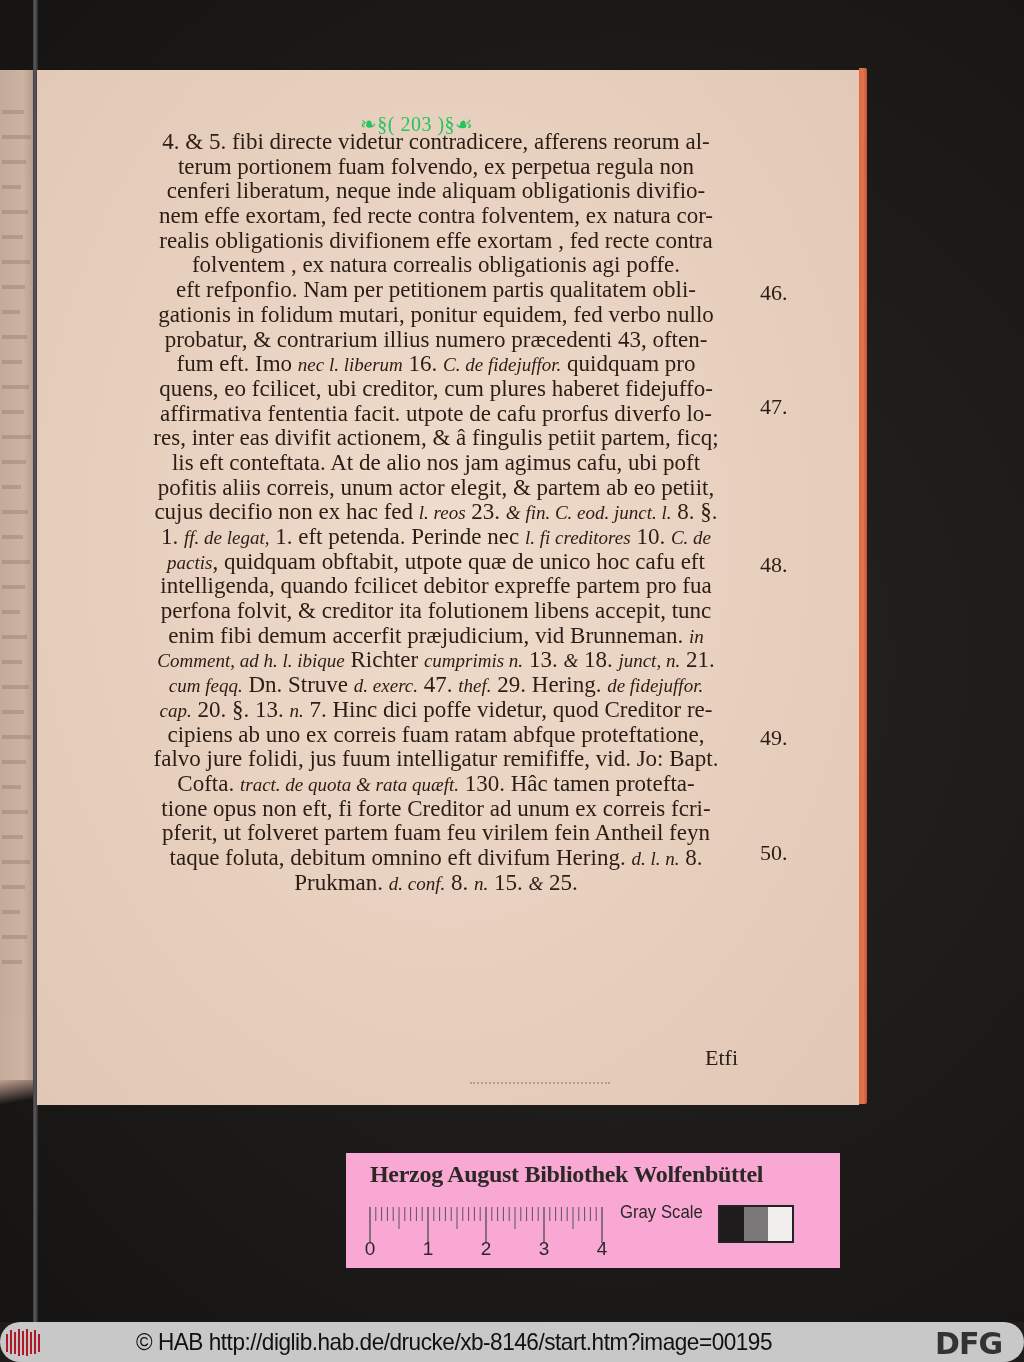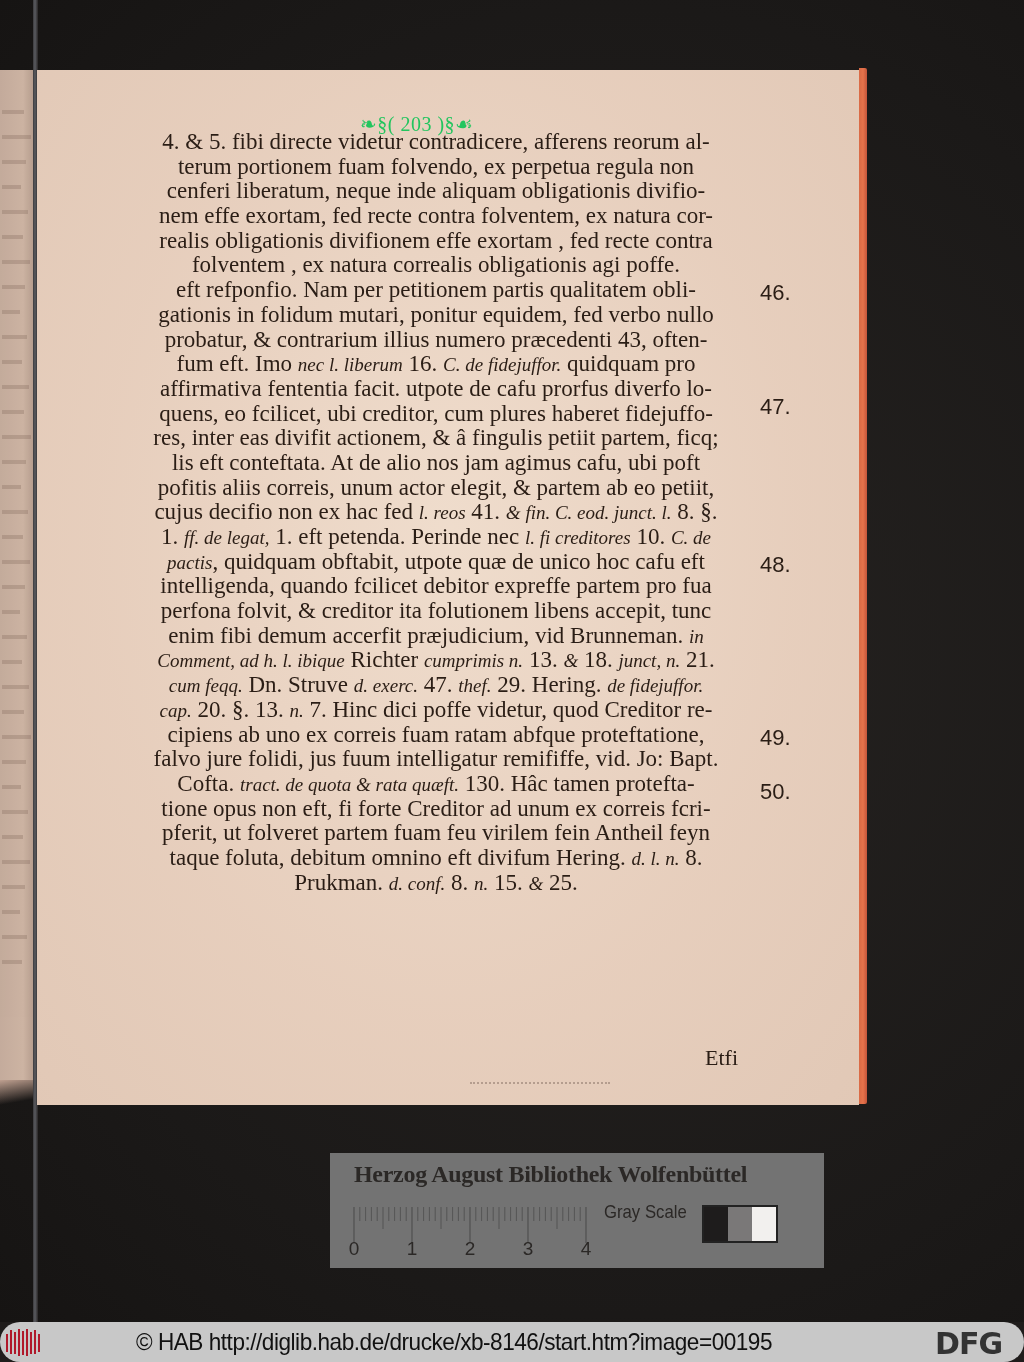--- a/index.html
+++ b/index.html
@@ -49,35 +49,35 @@
     }
     .text-block {
       position: absolute; left: 96px; top: 130px; width: 680px;
       font-family: Liberation Serif, serif;
       font-size: 23px; line-height: 24.7px; color: #2a1d15; text-align: center;
     }
     .line { white-space: nowrap; height: 24.7px; overflow: visible; }
     .line .it { font-style: italic; font-size: 19px; }
     .indent { padding-left: 50px; }
     .margin-num {
-      position: absolute; left: 760px; font-family: Liberation Sans, sans-serif;
+      position: absolute; left: 760px; font-family: Liberation Serif, serif;
       font-size: 22px; color: #2a1d15;
     }
     .catchword {
       position: absolute; left: 705px; top: 1045px;
       font-family: "Liberation Serif", serif; font-size: 22px; color: #2a1d15;
     }
     .bleed {
       position: absolute; left: 470px; top: 1082px; width: 140px; height: 2px;
       border-top: 2px dotted rgba(90,70,60,0.35);
     }
     
     .card {
-      position: absolute; left: 330px; top: 1153px; width: 494px; height: 115px;
-      background: #737373;
+      position: absolute; left: 346px; top: 1153px; width: 494px; height: 115px;
+      background: #f9a8d4;
     }
     .card-title {
       position: absolute; left: 24px; top: 8px; white-space: nowrap;
       font-family: "Liberation Serif", serif; font-weight: bold;
       font-size: 24px; color: #2b2826; letter-spacing: -0.3px;
     }
     .ruler {
       position: absolute; left: 23px; top: 50px; width: 240px; height: 60px;
     }
     .ruler svg { position: absolute; left: 0; top: 0; }
@@ -170,26 +170,26 @@
     <div class="line"><span>4. &amp; 5. fibi directe videtur contradicere, afferens reorum al-</span></div>
     <div class="line"><span>terum portionem fuam folvendo, ex perpetua regula non</span></div>
     <div class="line"><span>cenferi liberatum,  neque inde aliquam obligationis divifio-</span></div>
     <div class="line"><span>nem effe exortam, fed recte contra folventem, ex natura cor-</span></div>
     <div class="line"><span>realis obligationis divifionem effe exortam , fed recte contra</span></div>
     <div class="line"><span>folventem , ex natura correalis obligationis agi poffe.</span></div>
     <div class="line"><span>eft refponfio.   Nam per petitionem partis qualitatem obli-</span></div>
     <div class="line"><span>gationis in folidum mutari, ponitur equidem, fed verbo nullo</span></div>
     <div class="line"><span>probatur, &amp; contrarium illius numero præcedenti 43, often-</span></div>
     <div class="line"><span>fum eft. Imo   </span><span class="it">nec l. liberum</span><span> 16. </span><span class="it">C. de fidejuffor.</span><span> quidquam pro</span></div>
+    <div class="line"><span>quens, eo fcilicet, ubi creditor, cum plures haberet fidejuffo-</span></div>
     <div class="line"><span>affirmativa fententia facit. utpote de cafu prorfus diverfo lo-</span></div>
-    <div class="line"><span>quens, eo fcilicet, ubi creditor, cum plures haberet fidejuffo-</span></div>
     <div class="line"><span>res, inter eas divifit actionem, &amp; â fingulis petiit partem,  ficq;</span></div>
     <div class="line"><span>lis eft conteftata.   At de alio nos jam agimus cafu, ubi poft</span></div>
     <div class="line"><span>pofitis aliis correis, unum actor elegit, &amp; partem ab eo petiit,</span></div>
-    <div class="line"><span>cujus decifio non ex hac fed </span><span class="it">l. reos</span><span> 41. </span><span class="it">&amp; fin. C. eod. junct. l.</span><span> 8. §.</span></div>
+    <div class="line"><span>cujus decifio non ex hac fed </span><span class="it">l. reos</span><span> 23. </span><span class="it">&amp; fin. C. eod. junct. l.</span><span> 8. §.</span></div>
     <div class="line"><span>1. </span><span class="it">ff. de legat,</span><span> 1. eft petenda.   Perinde nec </span><span class="it">l. fi creditores</span><span> 10. </span><span class="it">C. de</span></div>
     <div class="line"><span class="it">pactis</span><span>, quidquam obftabit, utpote quæ de unico hoc cafu eft</span></div>
     <div class="line"><span>intelligenda, quando fcilicet debitor expreffe partem pro fua</span></div>
     <div class="line"><span>perfona folvit, &amp; creditor ita folutionem libens accepit,  tunc</span></div>
     <div class="line"><span>enim fibi demum accerfit præjudicium, vid Brunneman. </span><span class="it">in</span></div>
     <div class="line"><span class="it">Comment, ad h. l. ibique</span><span> Richter </span><span class="it">cumprimis n.</span><span> 13. </span><span class="it">&amp;</span><span> 18. </span><span class="it">junct, n.</span><span> 21.</span></div>
     <div class="line"><span class="it">cum feqq.</span><span> Dn. Struve </span><span class="it">d. exerc.</span><span> 47. </span><span class="it">thef.</span><span> 29. Hering. </span><span class="it">de fidejuffor.</span></div>
     <div class="line"><span class="it">cap.</span><span> 20. §. 13. </span><span class="it">n.</span><span> 7. Hinc   dici poffe videtur, quod Creditor re-</span></div>
     <div class="line"><span>cipiens ab uno ex correis fuam ratam abfque proteftatione,</span></div>
     <div class="line"><span>falvo jure folidi, jus fuum intelligatur remififfe, vid. Jo: Bapt.</span></div>
@@ -197,21 +197,21 @@
     <div class="line"><span>tione opus non eft, fi forte Creditor ad unum ex correis fcri-</span></div>
     <div class="line"><span>pferit, ut folveret partem fuam feu virilem  fein Antheil feyn</span></div>
     <div class="line"><span>taque foluta, debitum omnino eft divifum Hering. </span><span class="it">d. l. n.</span><span> 8.</span></div>
     <div class="line"><span>Prukman. </span><span class="it">d. conf.</span><span> 8. </span><span class="it">n.</span><span> 15. </span><span class="it">&amp;</span><span> 25.</span></div>
   </div>
 <div id="marginNums">
     <div class="margin-num" style="top: 280.2px;">46.</div>
     <div class="margin-num" style="top: 393.82px;">47.</div>
     <div class="margin-num" style="top: 551.9px;">48.</div>
     <div class="margin-num" style="top: 724.8px;">49.</div>
-    <div class="margin-num" style="top: 779px;">50.</div>
+    <div class="margin-num" style="top: 840px;">50.</div>
   </div>
 
 <div class="catchword">Etfi</div>
 <div class="bleed"></div>
 
 <div class="card">
   <div class="card-title">Herzog August Bibliothek Wolfenbüttel</div>
   <div class="ruler" id="ruler">
     <svg width="240" height="40" id="rulerSvg">
         <line x1="1" x2="1" y1="4" y2="40" stroke="#555" stroke-width="1.4"></line>

